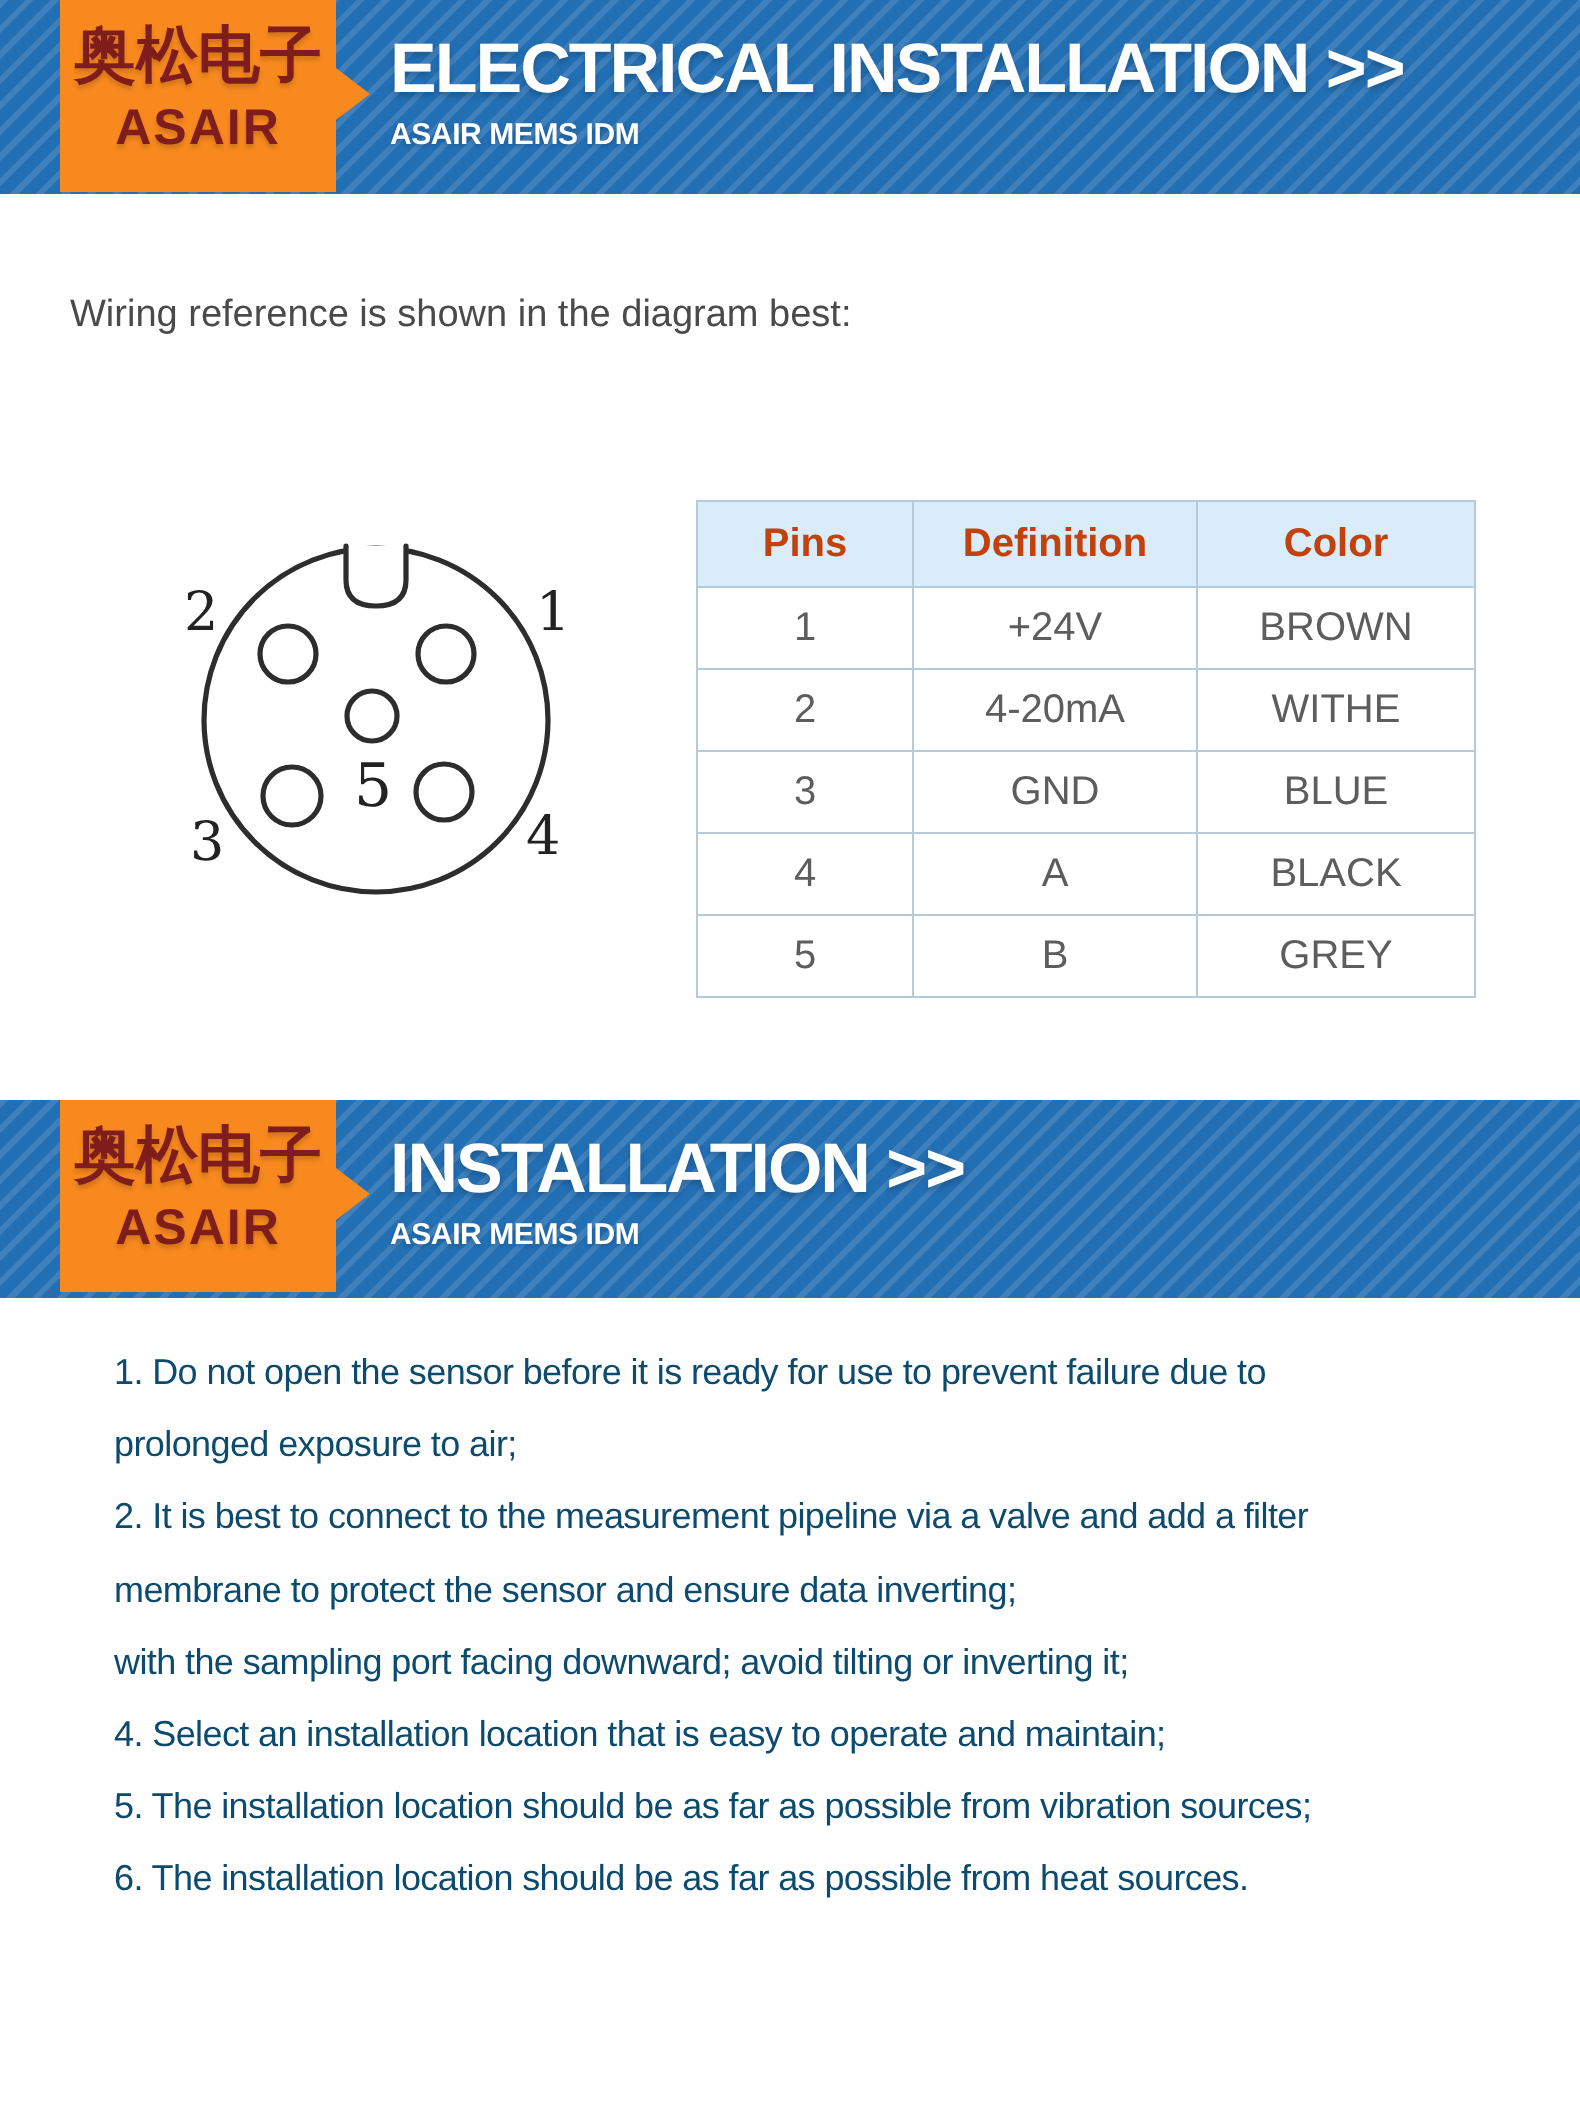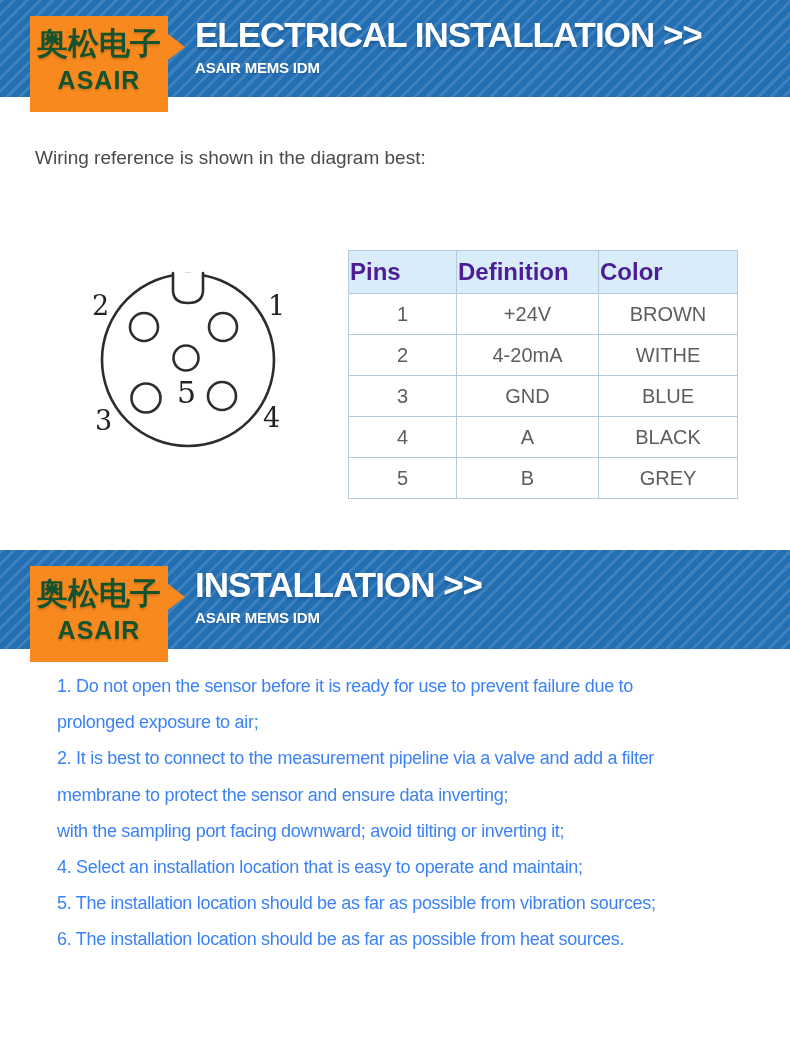--- a/index.html
+++ b/index.html
@@ -10,22 +10,22 @@
   .band{
     position:absolute;left:0;width:790px;
     background-color:#236fb4;
     background-image:repeating-linear-gradient(135deg,
       rgba(255,255,255,0.12) 0 3px, rgba(255,255,255,0) 3px 9px);
   }
   .band1{top:0;height:97px;}
   .band2{top:550px;height:99px;}
 
   .logo-block{
-    position:absolute;left:30px;top:16px;width:138px;height:96px;
-    background:#f7891e;color:#14532d;text-align:center;
+    position:absolute;left:30px;top:0;width:138px;height:96px;
+    background:#f7891e;color:#7f1d1d;text-align:center;
   }
   .logo-cn{font-size:31px;font-weight:700;line-height:40px;margin-top:8px;
     text-shadow:0 2px 2px rgba(0,0,0,0.15);}
   .logo-en{font-size:25px;font-weight:700;line-height:32px;letter-spacing:1px;
     text-shadow:0 2px 2px rgba(0,0,0,0.15);}
   .logo-arrow{
     position:absolute;left:168px;top:34px;width:0;height:0;
     border-top:13px solid transparent;border-bottom:13px solid transparent;
     border-left:17px solid #f7891e;
   }
@@ -38,28 +38,28 @@
   
   .intro{position:absolute;left:35px;top:142px;font-size:19px;line-height:32px;
     color:#4a4a4a;white-space:nowrap;}
 
   
   .connector-svg{position:absolute;left:78px;top:250px;}
 
   
   .pin-table{position:absolute;left:348px;top:250px;width:389px;
     border-collapse:collapse;table-layout:fixed;}
-  .pin-table th{height:40px;background:#d8ecf9;font-size:24px;font-weight:700;
-    color:#4c1d95;border:1px solid #b5cbdc;text-align:left;}
+  .pin-table th{height:40px;background:#d8ecf9;font-size:20px;font-weight:700;
+    color:#c2410c;border:1px solid #b5cbdc;text-align:center;}
   .pin-table td{height:38px;font-size:20px;font-weight:400;color:#5d5d5d;
     border:1px solid #b5cbdc;text-align:center;background:#fff;}
 
   
   .install-list{position:absolute;left:57px;top:668px;font-size:18px;
-    line-height:36.2px;letter-spacing:-0.3px;color:#3b82f6;white-space:nowrap;}
+    line-height:36.2px;letter-spacing:-0.3px;color:#0c4a6e;white-space:nowrap;}
 </style>
 </head>
 <body>
 
 <div class="page">
 
   <div class="band band1">
     <div class="logo-block">
       <div class="logo-cn">奥松电子</div>
       <div class="logo-en">ASAIR</div>

